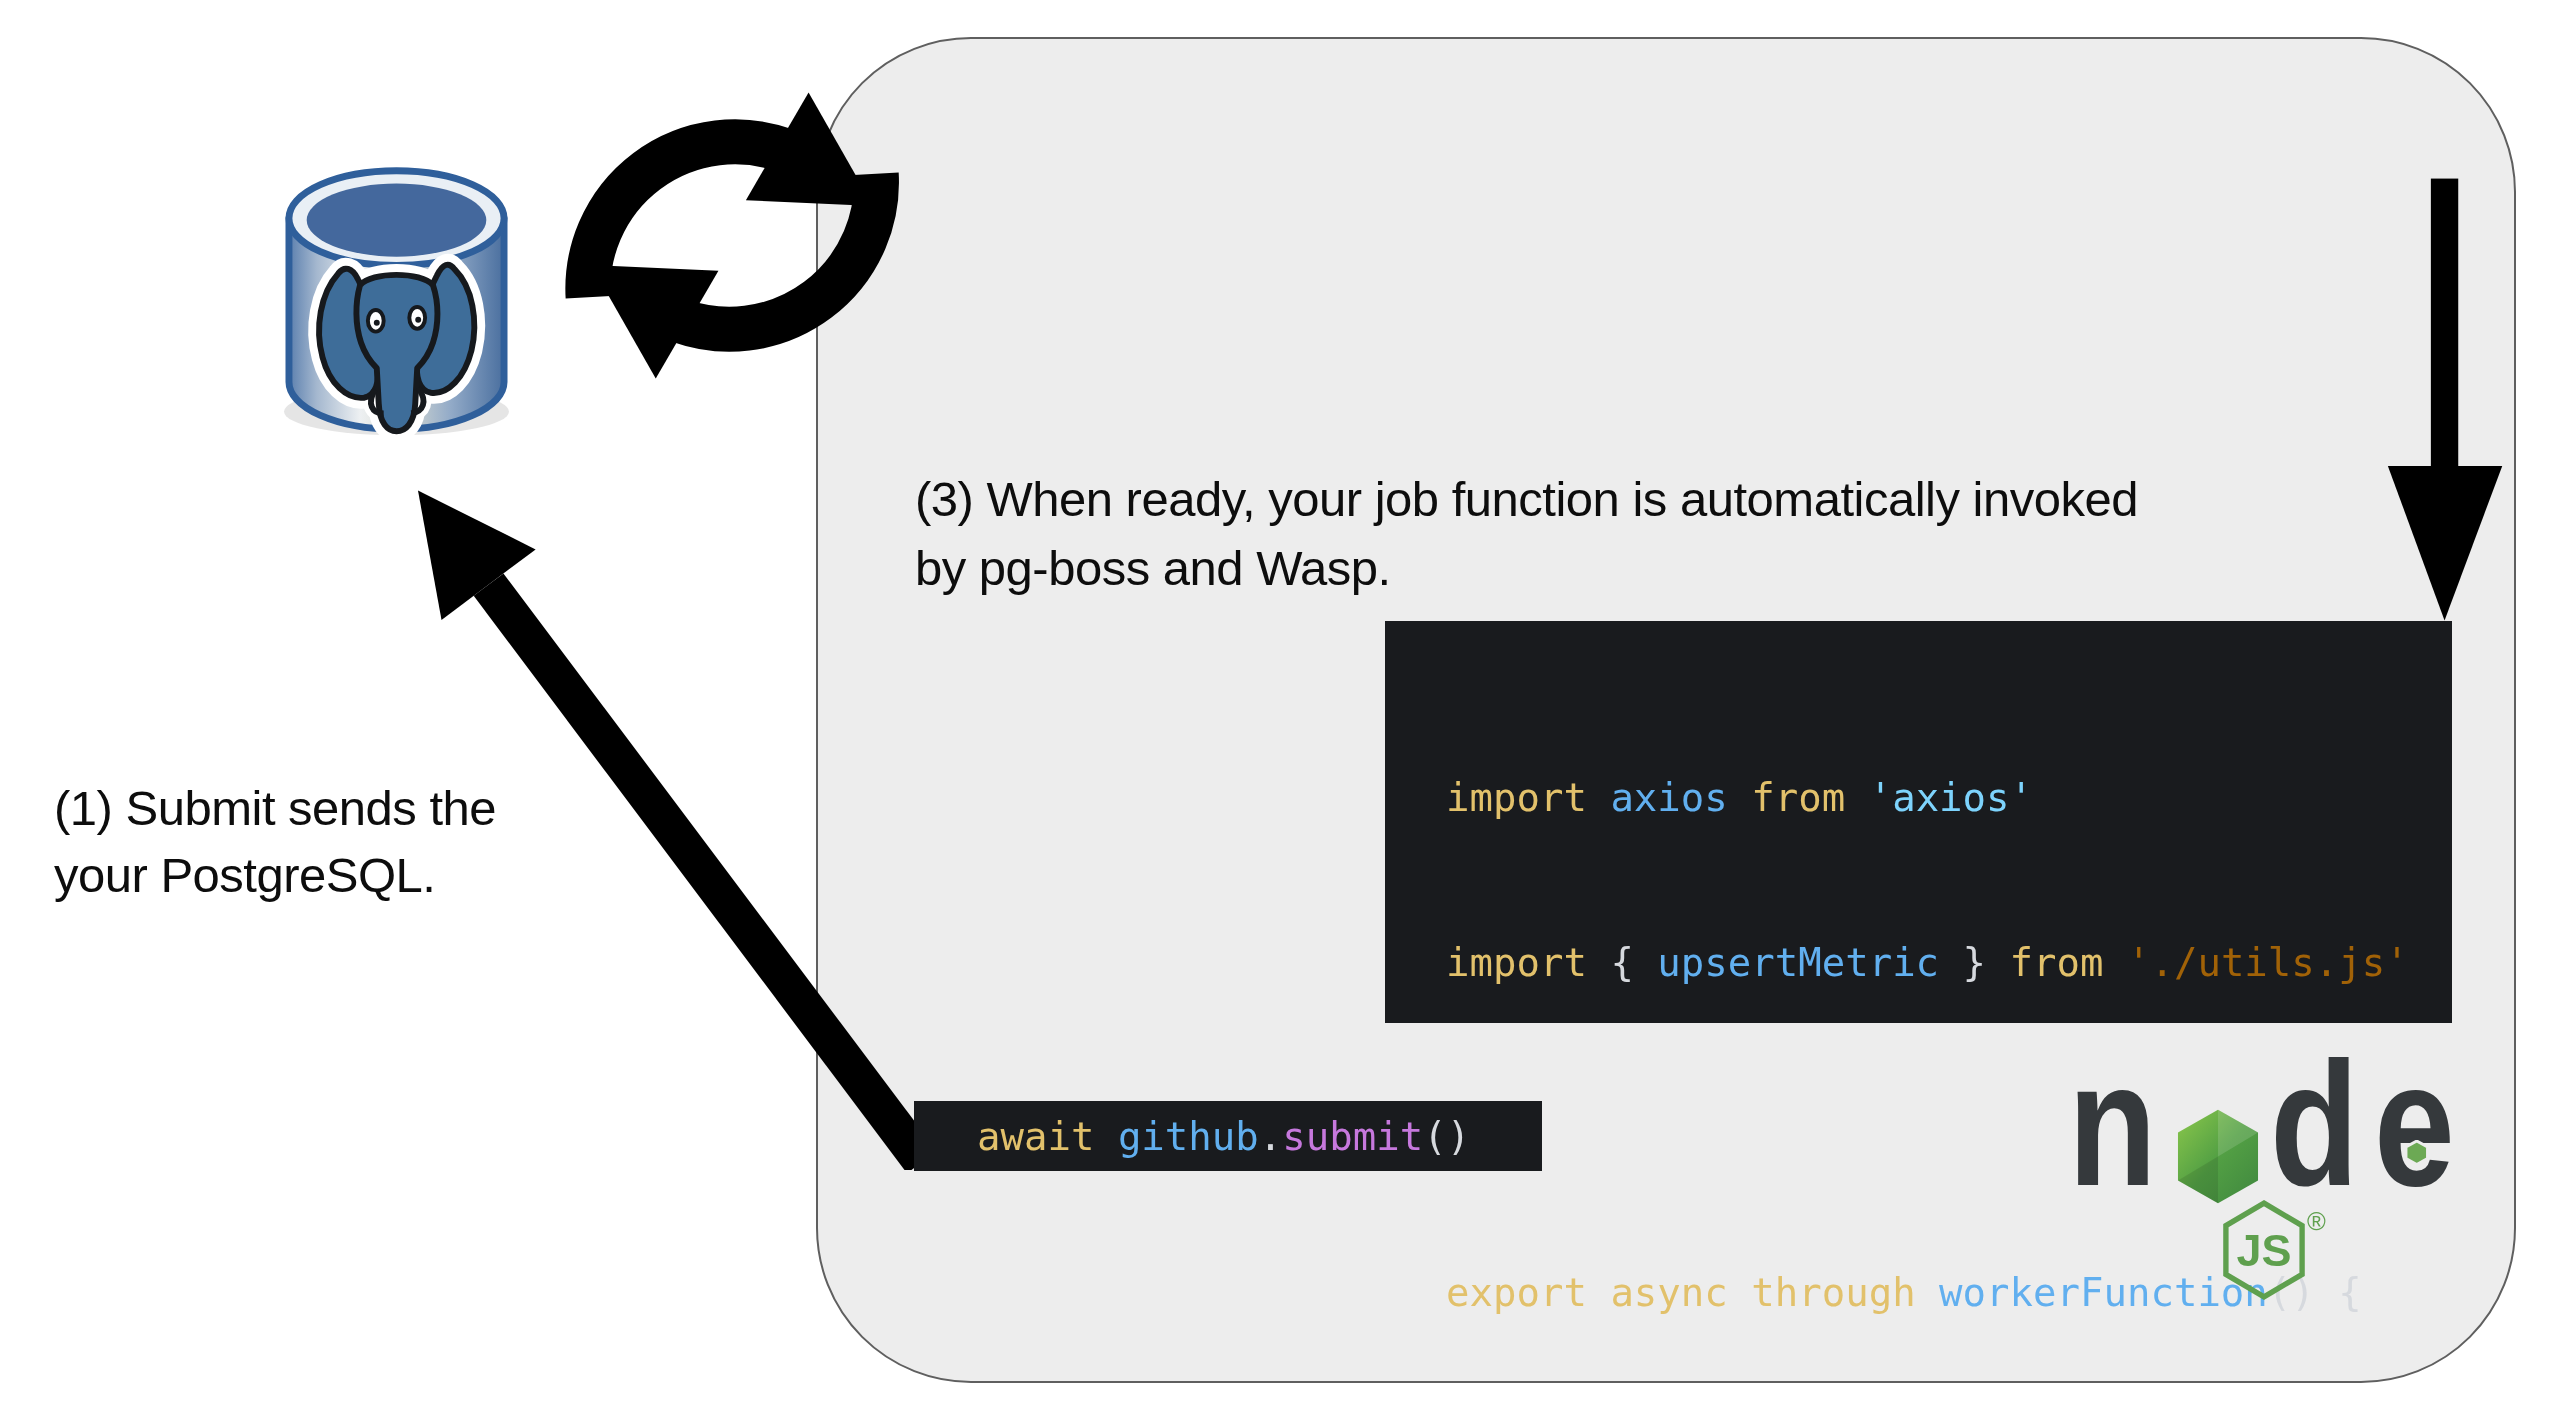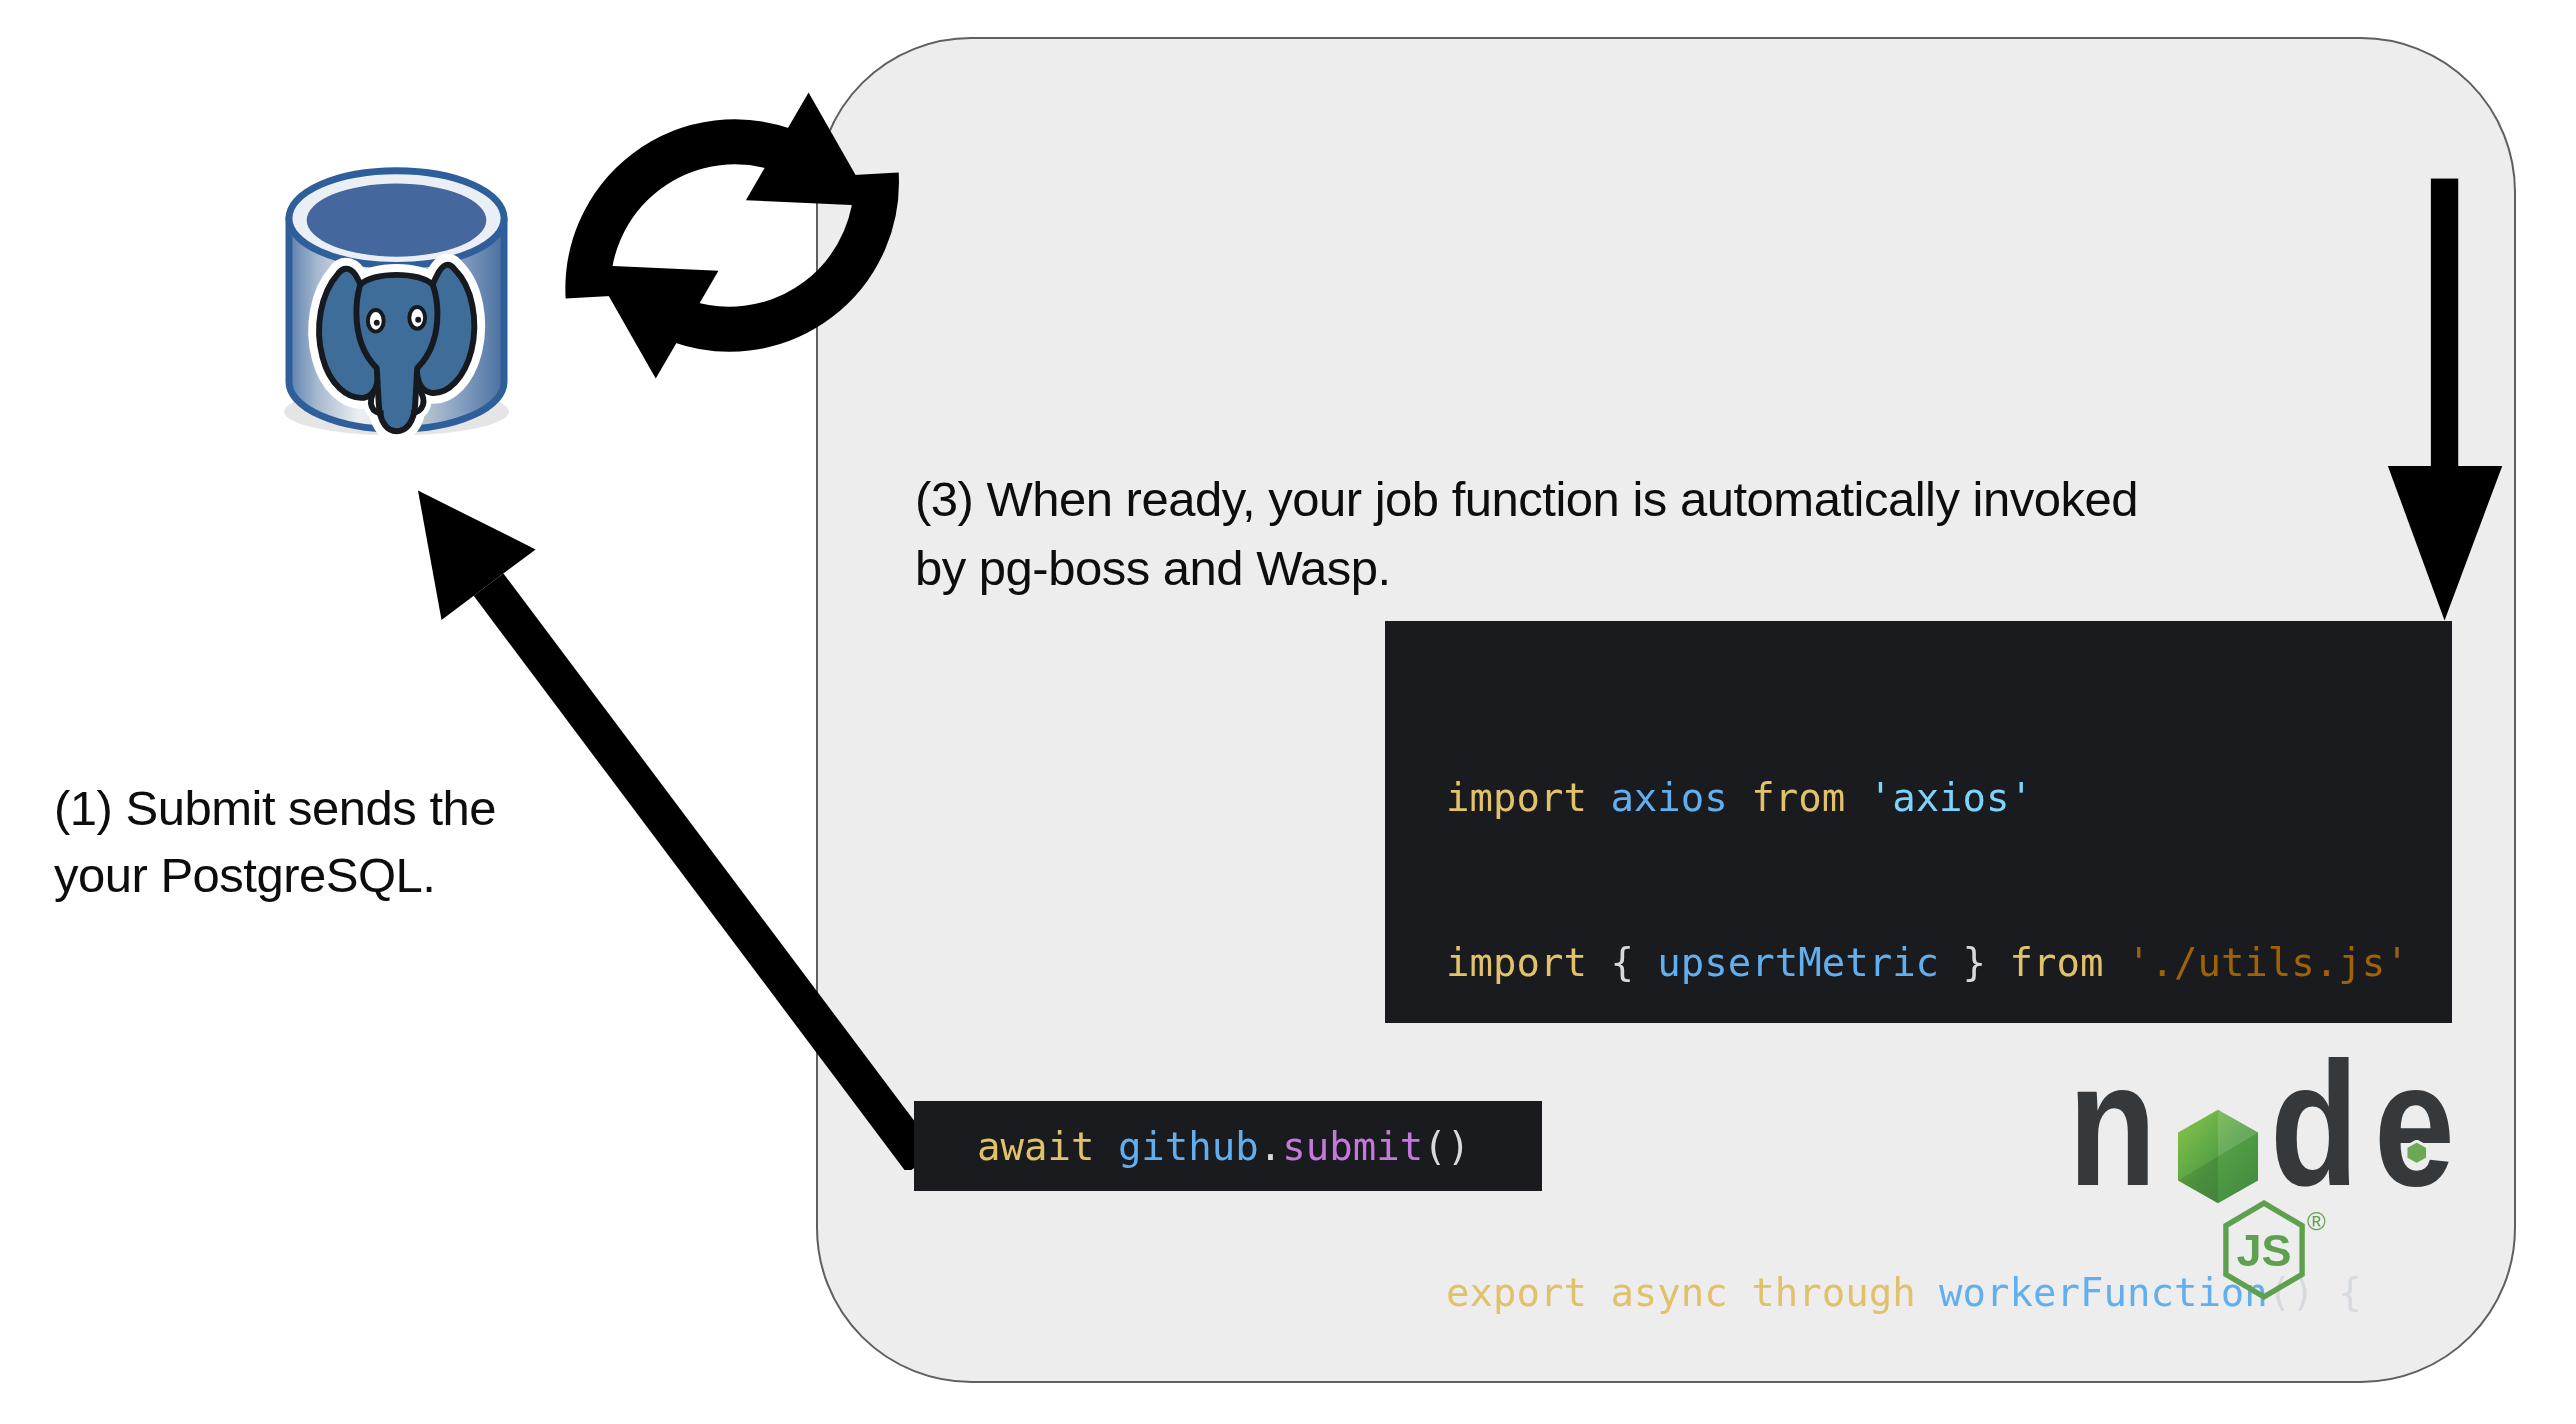--- a/index.html
+++ b/index.html
@@ -23,21 +23,21 @@
   .step1{left:54px;top:757px;margin-top:18px;}
   .step2{left:910px;top:159px;line-height:55px;}
   .step3{left:915px;top:465px;line-height:69px;}
 
   
   .codeblock{background:var(--code-bg);font-family:"DejaVu Sans Mono","Liberation Mono",monospace;
              font-size:39px;white-space:pre;}
   .code-worker{left:1385px;top:621px;width:1067px;height:402px;box-sizing:border-box;
                padding:39px 0 0 61px;line-height:55px;}
   .code-line{height:55px;}
-  .code-submit{left:914px;top:1101px;width:628px;height:90px;box-sizing:border-box;
+  .code-submit{left:914px;top:1101px;width:628px;height:70px;box-sizing:border-box;
                display:flex;align-items:center;padding-left:63px;}
 
   
   .node-logo{left:2060px;top:1042px;width:432px;height:284px;}
   .node-letter{position:absolute;top:-5.9px;font-size:177px;font-weight:700;color:var(--node-dark);
                transform:scaleX(0.82);transform-origin:left top;line-height:1;}
   .node-reg{position:absolute;left:247px;top:165px;font-size:25.5px;color:var(--node-green);font-weight:400;}
 
   svg{display:block;}
 </style>

